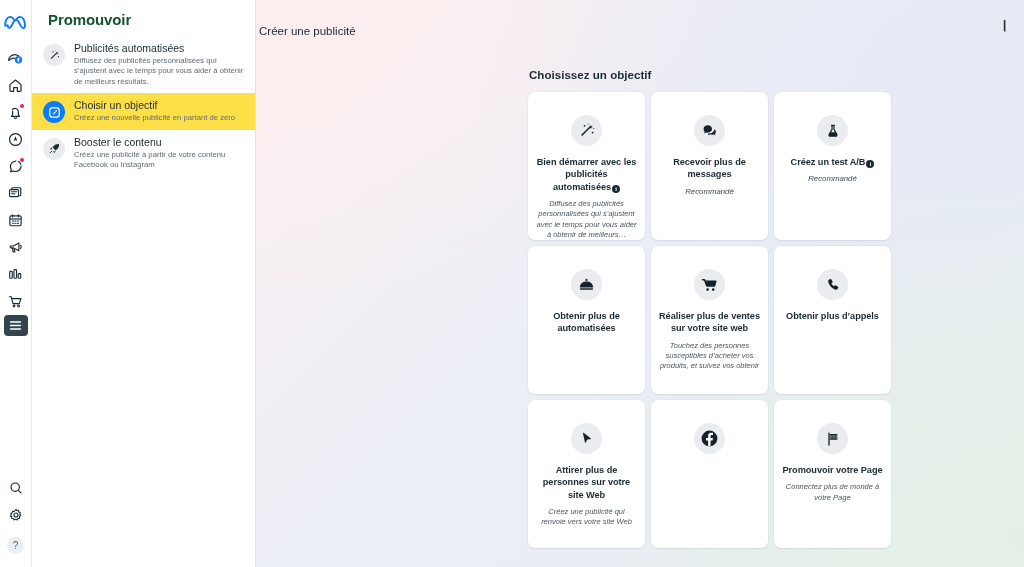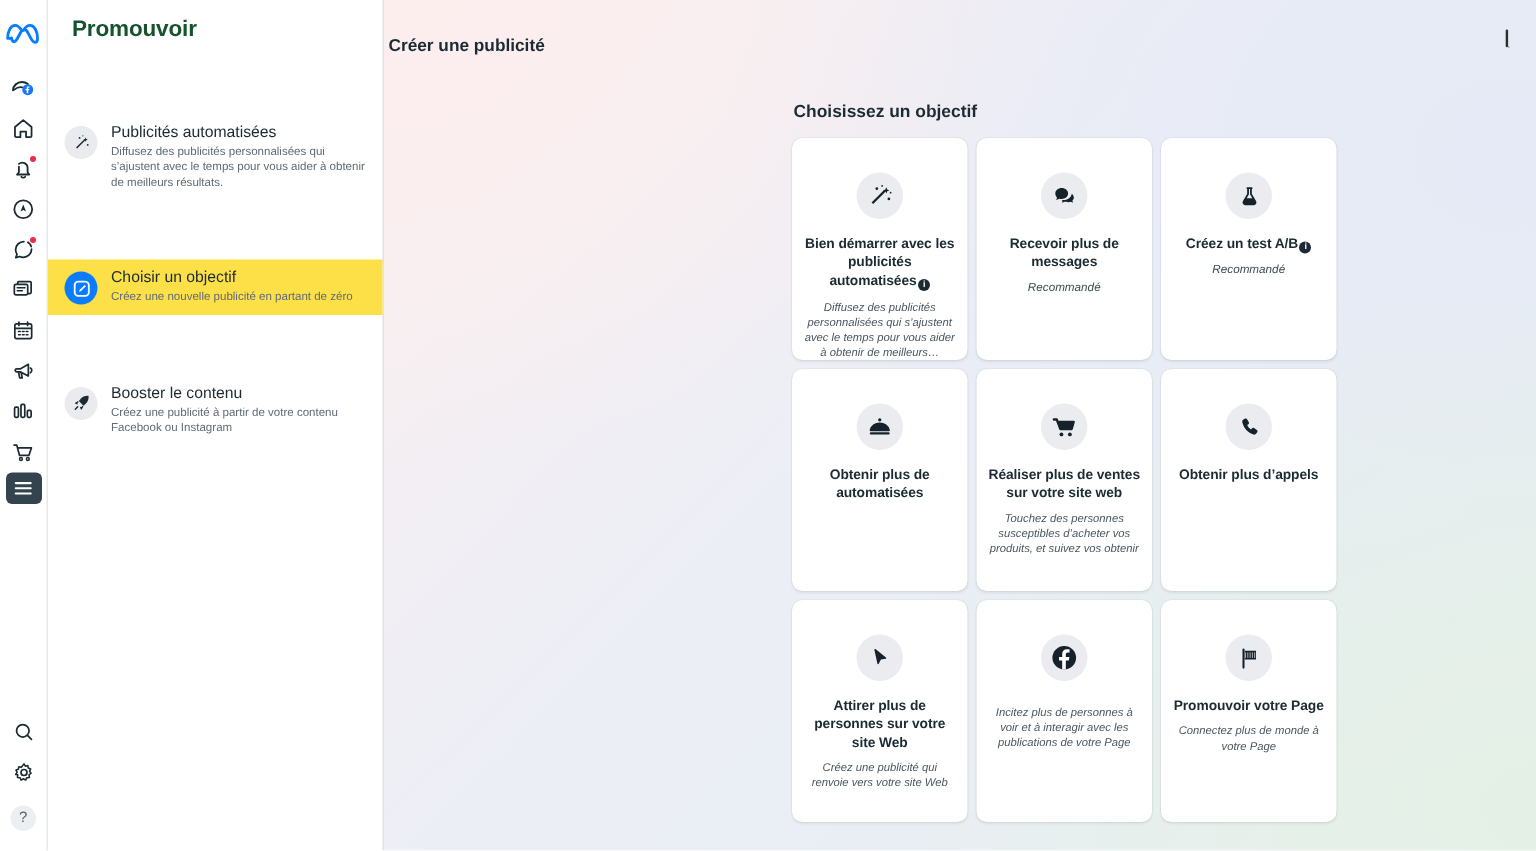--- a/index.html
+++ b/index.html
@@ -76,21 +76,20 @@
     color: #14532d;
     padding: 11px 0 8px 16px;
     letter-spacing: -0.1px;
   }
   .nav-item {
     display: flex;
     gap: 9px;
     padding: 6px 10px 6px 11px;
     cursor: pointer;
     align-items: flex-start;
-    margin-top: 40px;
   }
   .nav-item.selected { background: #fde047; }
   .nav-ico {
     flex: 0 0 22px;
     width: 22px; height: 22px; border-radius: 50%;
     background: #e9ebee;
     display: flex; align-items: center; justify-content: center;
     margin-top: 2px;
     color: #1c2b33;
   }
@@ -110,21 +109,21 @@
     height: 567px;
     position: relative;
     background:
       radial-gradient(ellipse 560px 430px at 2% 0%, #fdeeee 0%, rgba(253,238,238,0) 72%),
       radial-gradient(ellipse 620px 520px at 100% 95%, #e4f0e6 0%, rgba(228,240,230,0) 70%),
       radial-gradient(ellipse 700px 560px at 98% 18%, #e6eaf6 0%, rgba(230,234,246,0) 75%),
       linear-gradient(135deg, #fbeff0 0%, #eceef6 45%, #e9eef4 70%, #eaf2ec 100%);
     overflow: hidden;
   }
   .main-head {
-    font-size: 11.5px; font-weight: bold; color: #1c2b33;
+    font-size: 11.5px; font-weight: normal; color: #1c2b33;
     padding: 25px 0 0 3px;
   }
   .caret {
     position: absolute; right: 14px; top: 19px;
     width: 10px; height: 16px;
   }
   .obj-wrap {
     position: absolute;
     left: 272px; top: 68px;
     width: 368px;
@@ -444,21 +443,20 @@
           <div class="card-sub">Créez une publicité qui renvoie vers votre site Web</div>
         </div>
 
         <div class="card">
           <div class="card-ico">
             <svg width="19" height="19" viewBox="0 0 20 20">
                 <circle cx="10" cy="10" r="8.3" fill="#16222b"></circle>
                 <path d="M11.1 18.2v-6.2h2.1l.4-2.6h-2.5V7.8c0-.75.25-1.4 1.45-1.4h1.15V4.05c-.2-.03-.95-.1-1.85-.1-1.95 0-3.3 1.2-3.3 3.4v2.05H6.3v2.6h2.25v6.2z" fill="#ffffff"></path>
               </svg>
           </div>
-          <div class="card-sub">Incitez plus de personnes à voir et à interagir avec les publications de votre Page</div>
         </div>
 
         <div class="card">
           <div class="card-ico">
             <svg width="16" height="16" viewBox="0 0 20 20">
                 <path d="M5 2.6v15" stroke="#16222b" stroke-width="1.7" stroke-linecap="round"></path>
                 <path d="M6 3.6h9.4v7.2H6z" fill="#16222b"></path>
                 <path d="M6.7 4.9v4.6M8.6 4.9v4.6M10.5 4.9v4.6M12.4 4.9v4.6M14.3 4.9v4.6" stroke="#eaecef" stroke-width="0.6"></path>
               </svg>
           </div>

